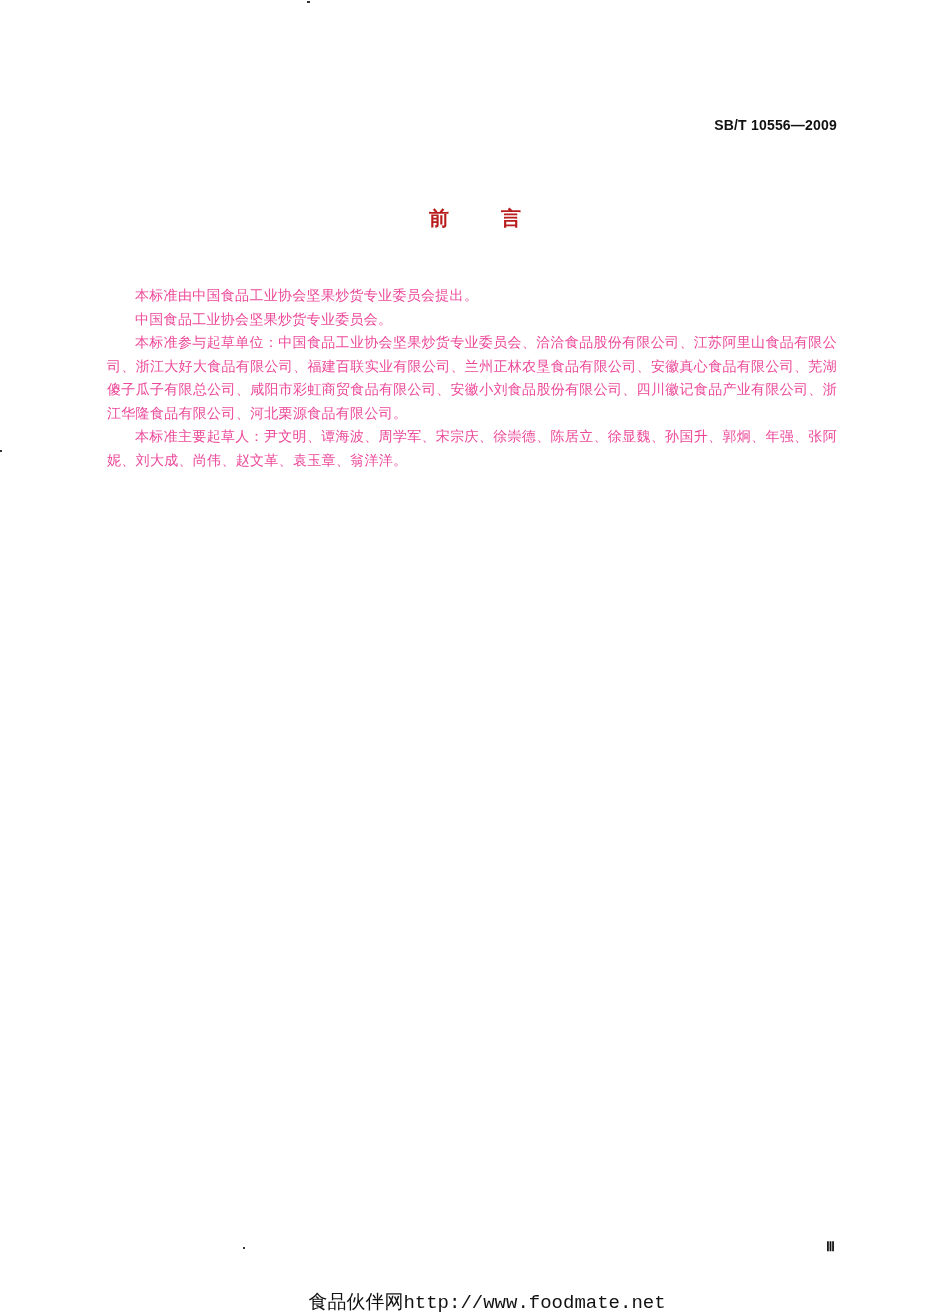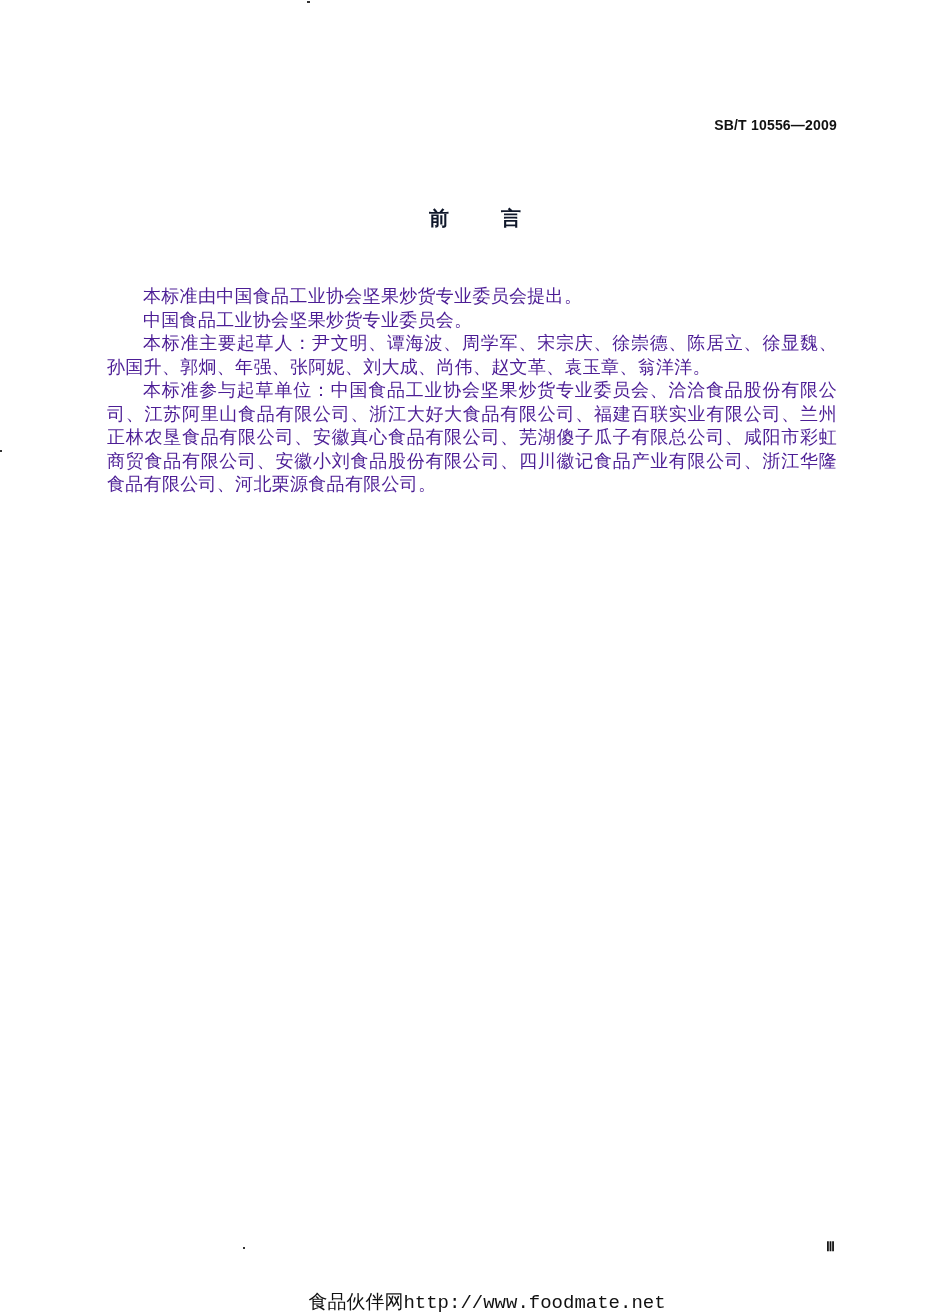--- a/index.html
+++ b/index.html
@@ -33,38 +33,38 @@
     }
     .title {
       position: absolute;
       top: 205px;
       left: 0;
       width: 950px;
       text-align: center;
       font-family: "DejaVu Sans", sans-serif;
       font-size: 20px;
       font-weight: bold;
-      color: #0f172a;
+      color: #b91c1c;
     }
     .title span {
       display: inline-block;
     }
     .title .gap {
       display: inline-block;
       width: 52px;
     }
     .body-text {
       position: absolute;
       left: 107px;
       top: 284px;
       width: 730px;
       font-family: "DejaVu Serif", serif;
-      font-size: 18px;
+      font-size: 14px;
       line-height: 23.5px;
-      color: #4c1d95;
+      color: #ec4899;
     }
     .para {
       margin: 0;
       text-indent: 2em;
       text-align: justify;
       letter-spacing: 0.3px;
     }
     .page-num {
       position: absolute;
       top: 1239px;
@@ -104,22 +104,22 @@
 
   <div class="std-code">SB/T 10556—2009</div>
 
   <div class="title">
     <span>前</span><span class="gap"></span><span>言</span>
   </div>
 
   <div class="body-text">
     <p class="para">本标准由中国食品工业协会坚果炒货专业委员会提出。</p>
     <p class="para">中国食品工业协会坚果炒货专业委员会。</p>
+    <p class="para">本标准参与起草单位：中国食品工业协会坚果炒货专业委员会、洽洽食品股份有限公司、江苏阿里山食品有限公司、浙江大好大食品有限公司、福建百联实业有限公司、兰州正林农垦食品有限公司、安徽真心食品有限公司、芜湖傻子瓜子有限总公司、咸阳市彩虹商贸食品有限公司、安徽小刘食品股份有限公司、四川徽记食品产业有限公司、浙江华隆食品有限公司、河北栗源食品有限公司。</p>
     <p class="para">本标准主要起草人：尹文明、谭海波、周学军、宋宗庆、徐崇德、陈居立、徐显魏、孙国升、郭炯、年强、张阿妮、刘大成、尚伟、赵文革、袁玉章、翁洋洋。</p>
-    <p class="para">本标准参与起草单位：中国食品工业协会坚果炒货专业委员会、洽洽食品股份有限公司、江苏阿里山食品有限公司、浙江大好大食品有限公司、福建百联实业有限公司、兰州正林农垦食品有限公司、安徽真心食品有限公司、芜湖傻子瓜子有限总公司、咸阳市彩虹商贸食品有限公司、安徽小刘食品股份有限公司、四川徽记食品产业有限公司、浙江华隆食品有限公司、河北栗源食品有限公司。</p>
   </div>
 
   <div class="page-num">Ⅲ</div>
 
   <div class="footer">
     <span>食品伙伴网</span><span class="url">http://www.foodmate.net</span>
   </div>
 
 </div>
 

